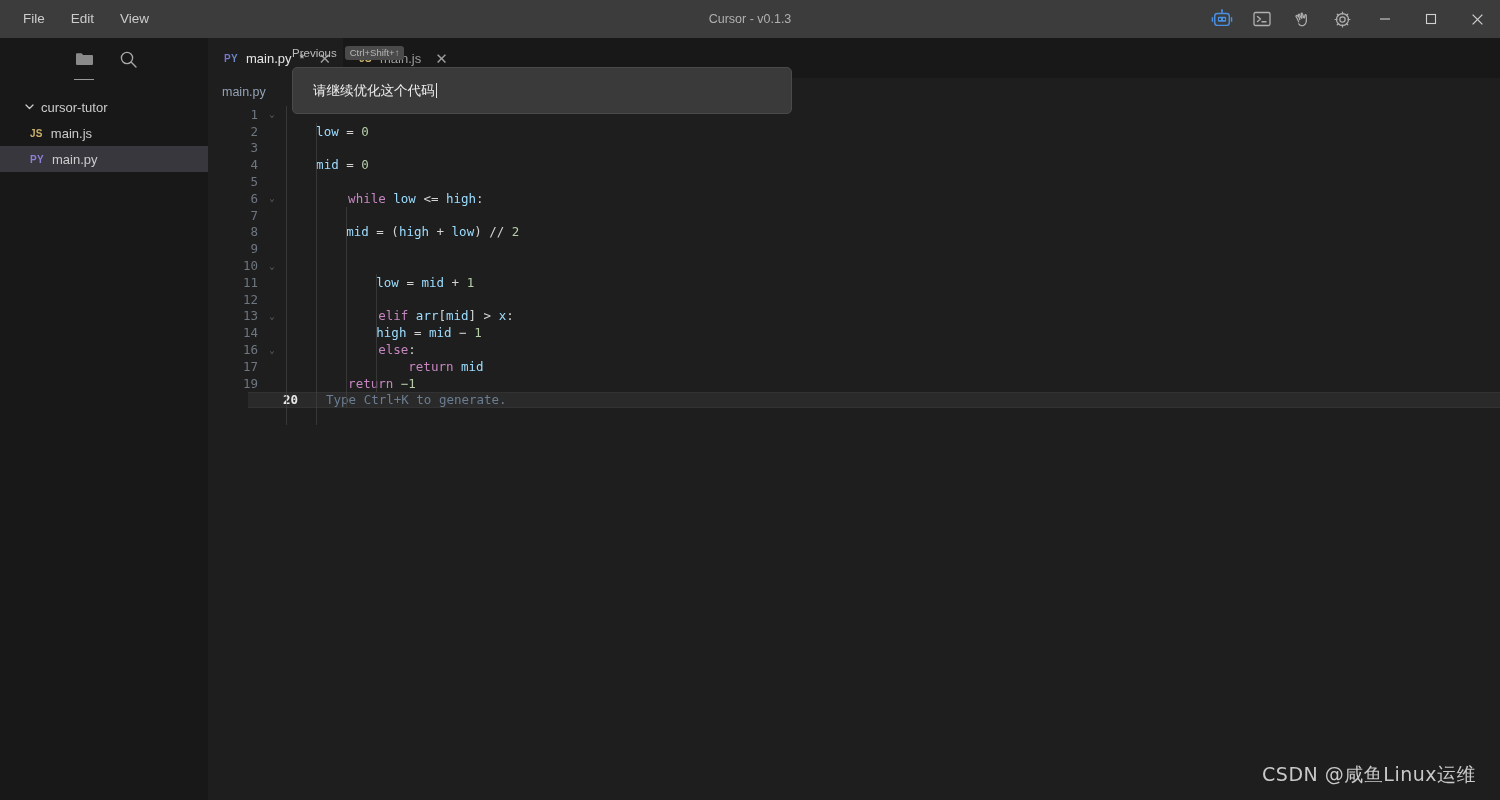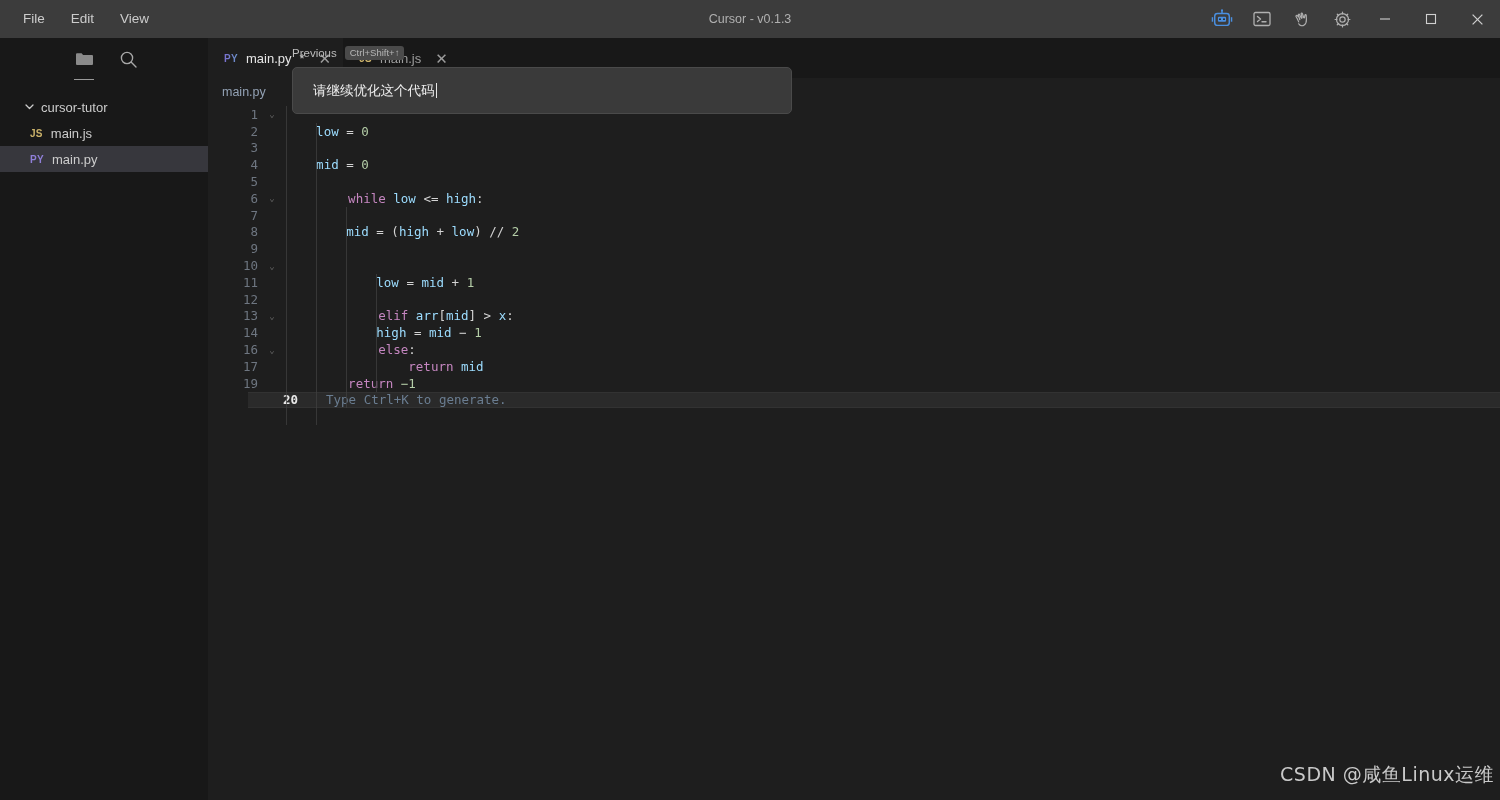--- a/index.html
+++ b/index.html
@@ -136,21 +136,21 @@
     font-size:13.5px; color:#ededed;
     font-family:"DejaVu Sans", sans-serif; position:relative;
   }
   .caret{
     display:inline-block; width:1px; height:15px; background:#e6e6e6;
     vertical-align:-3px; margin-left:1px;
   }
 
   
   .watermark{
-    position:absolute; right:6px; bottom:12px;
+    position:absolute; right:24px; bottom:12px;
     font-size:19px; color:#c9c9c9; letter-spacing:.5px;
     font-family:"DejaVu Sans", sans-serif;
   }
 </style>
 </head>
 <body>
 
 <div id="app">
 
   <div class="titlebar">

